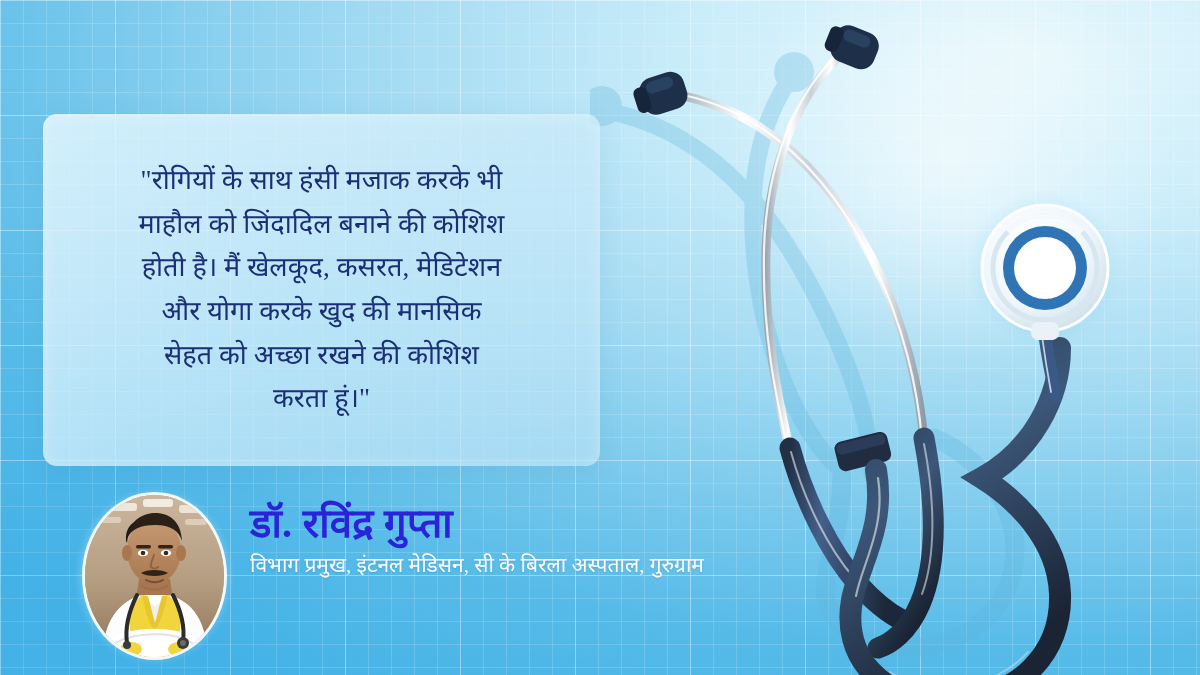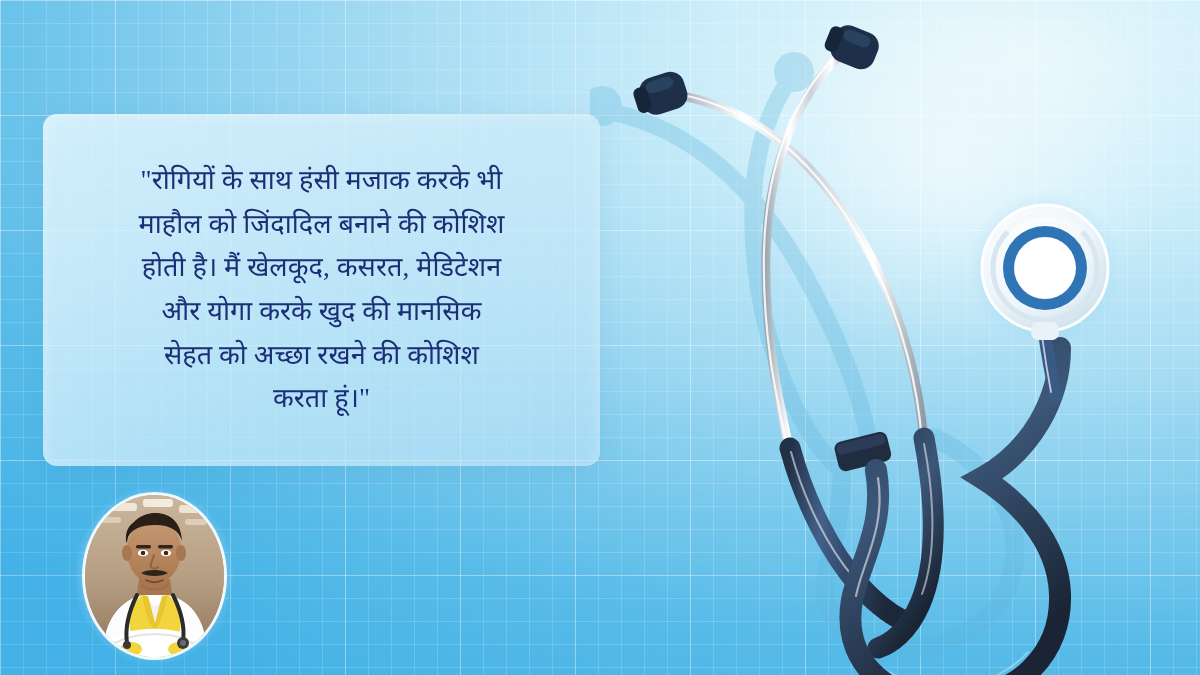--- a/index.html
+++ b/index.html
@@ -273,15 +273,19 @@
 
           <path d="M56 78 C 62 74, 77 74, 83 78 C 77 82, 62 82, 56 78 Z" fill="#2f241a"></path>
 
           <path d="M61 85 C 66 88, 73 88, 78 85" fill="none" stroke="#7a4a33" stroke-width="2" stroke-linecap="round"></path>
 
           <path d="M56 90 C 62 96, 77 96, 83 90" fill="none" stroke="#96694a" stroke-width="2" opacity="0.6"></path>
         </svg>
       </div>
     </div>
 
+    <div class="attrib-text">
+      <h2 class="doc-name">डॉ. रविंद्र गुप्ता</h2>
+      <p class="doc-role">विभाग प्रमुख, इंटनल मेडिसन, सी के बिरला अस्पताल, गुरुग्राम</p>
+    </div>
   </div>
 
 </div>
 
 </body></html>

